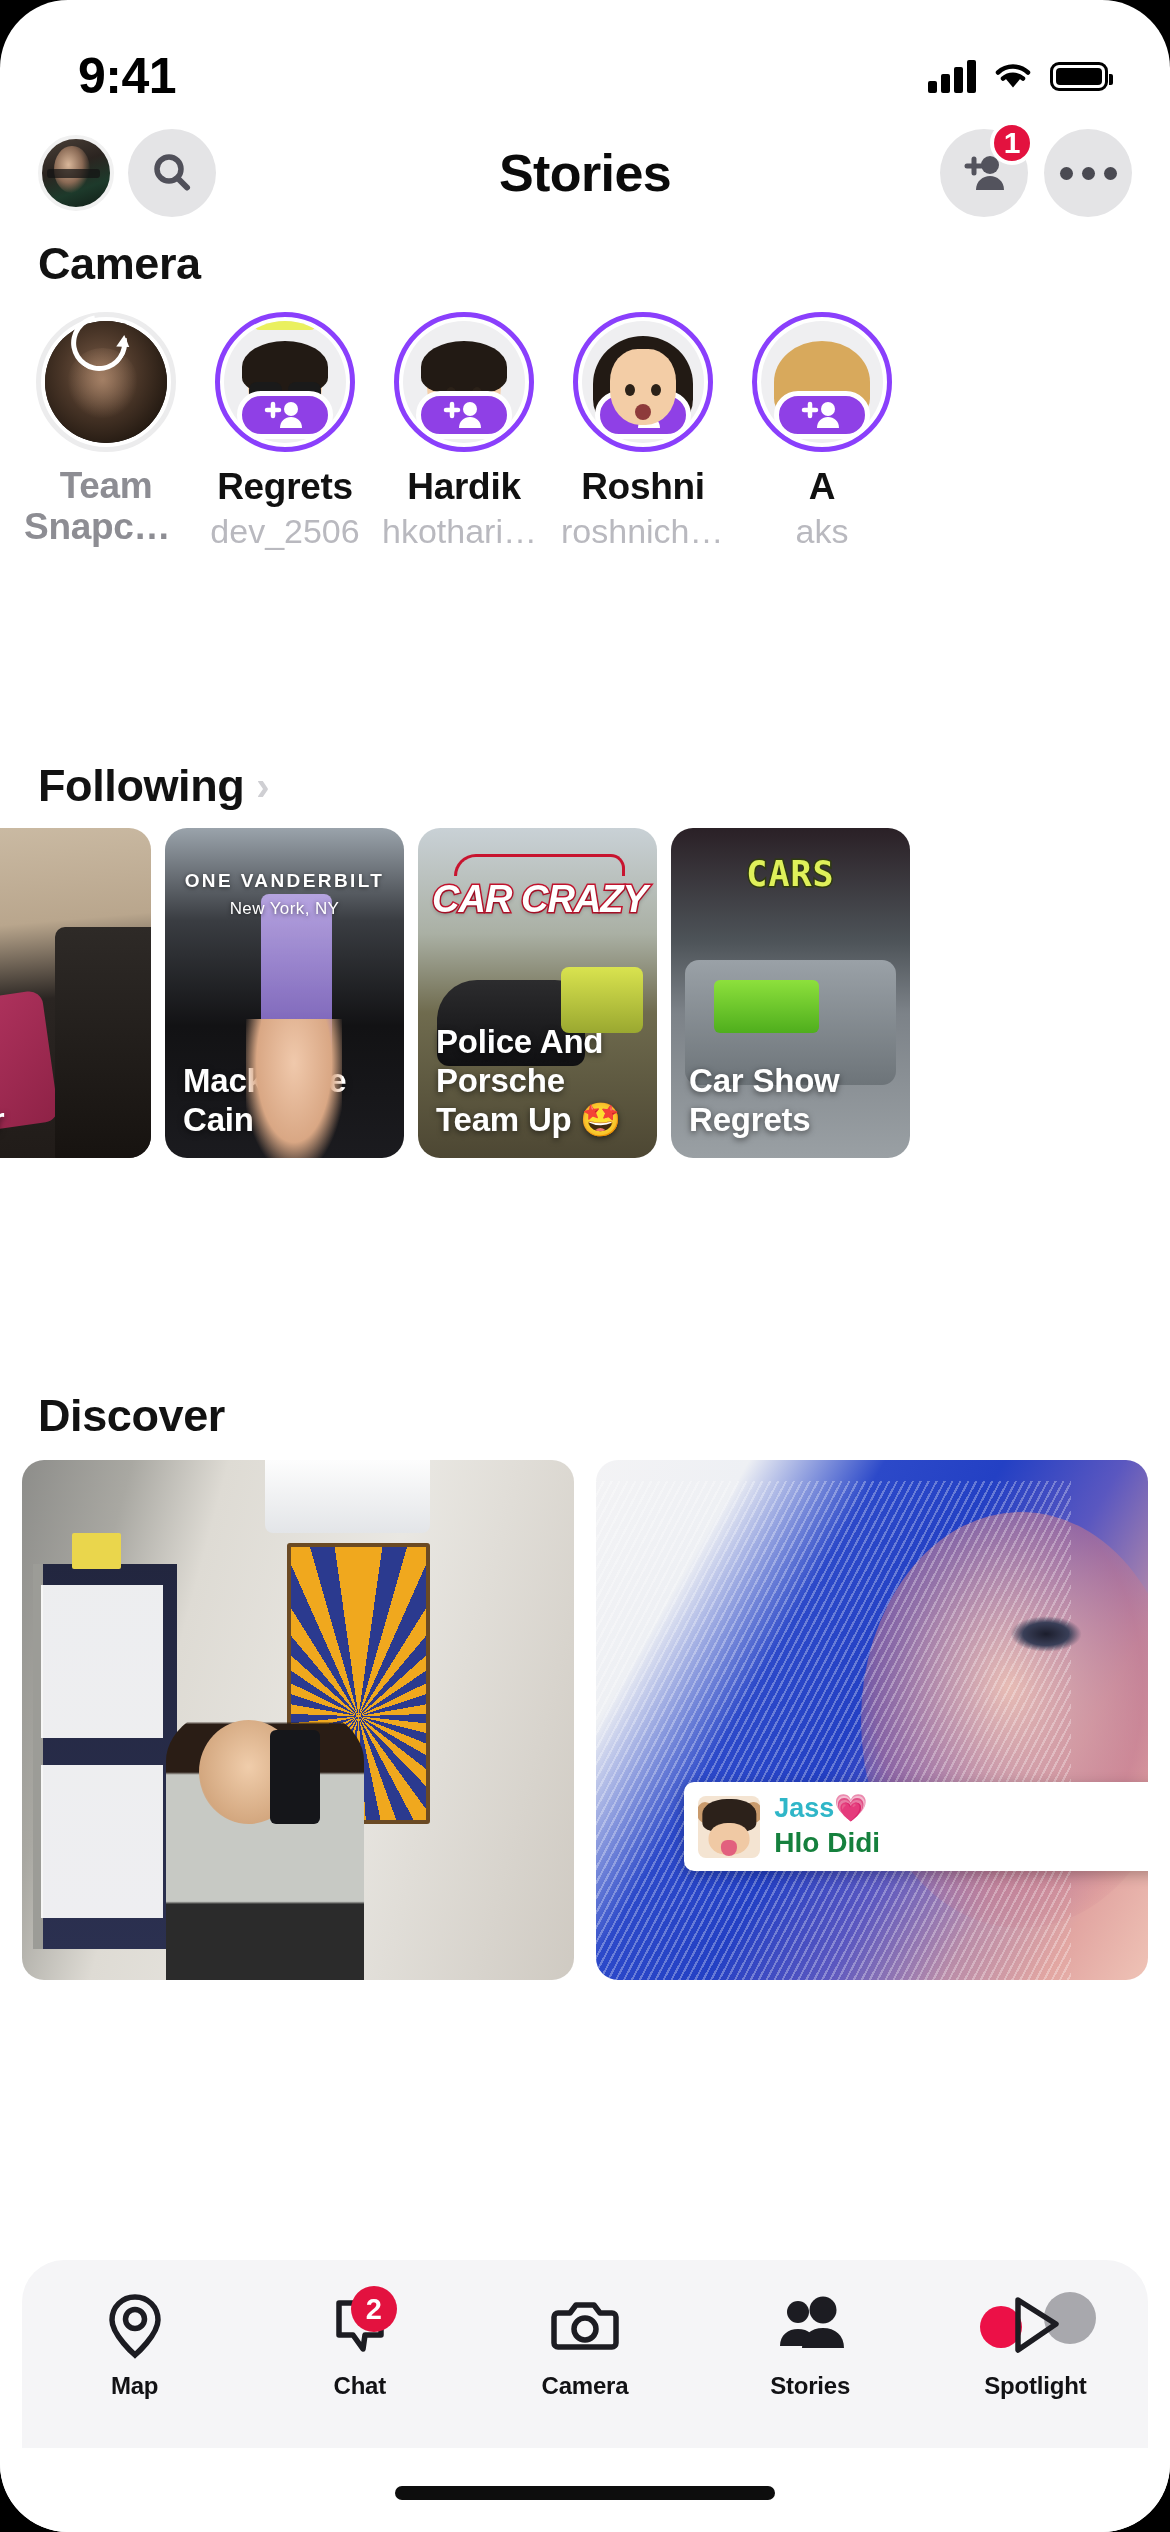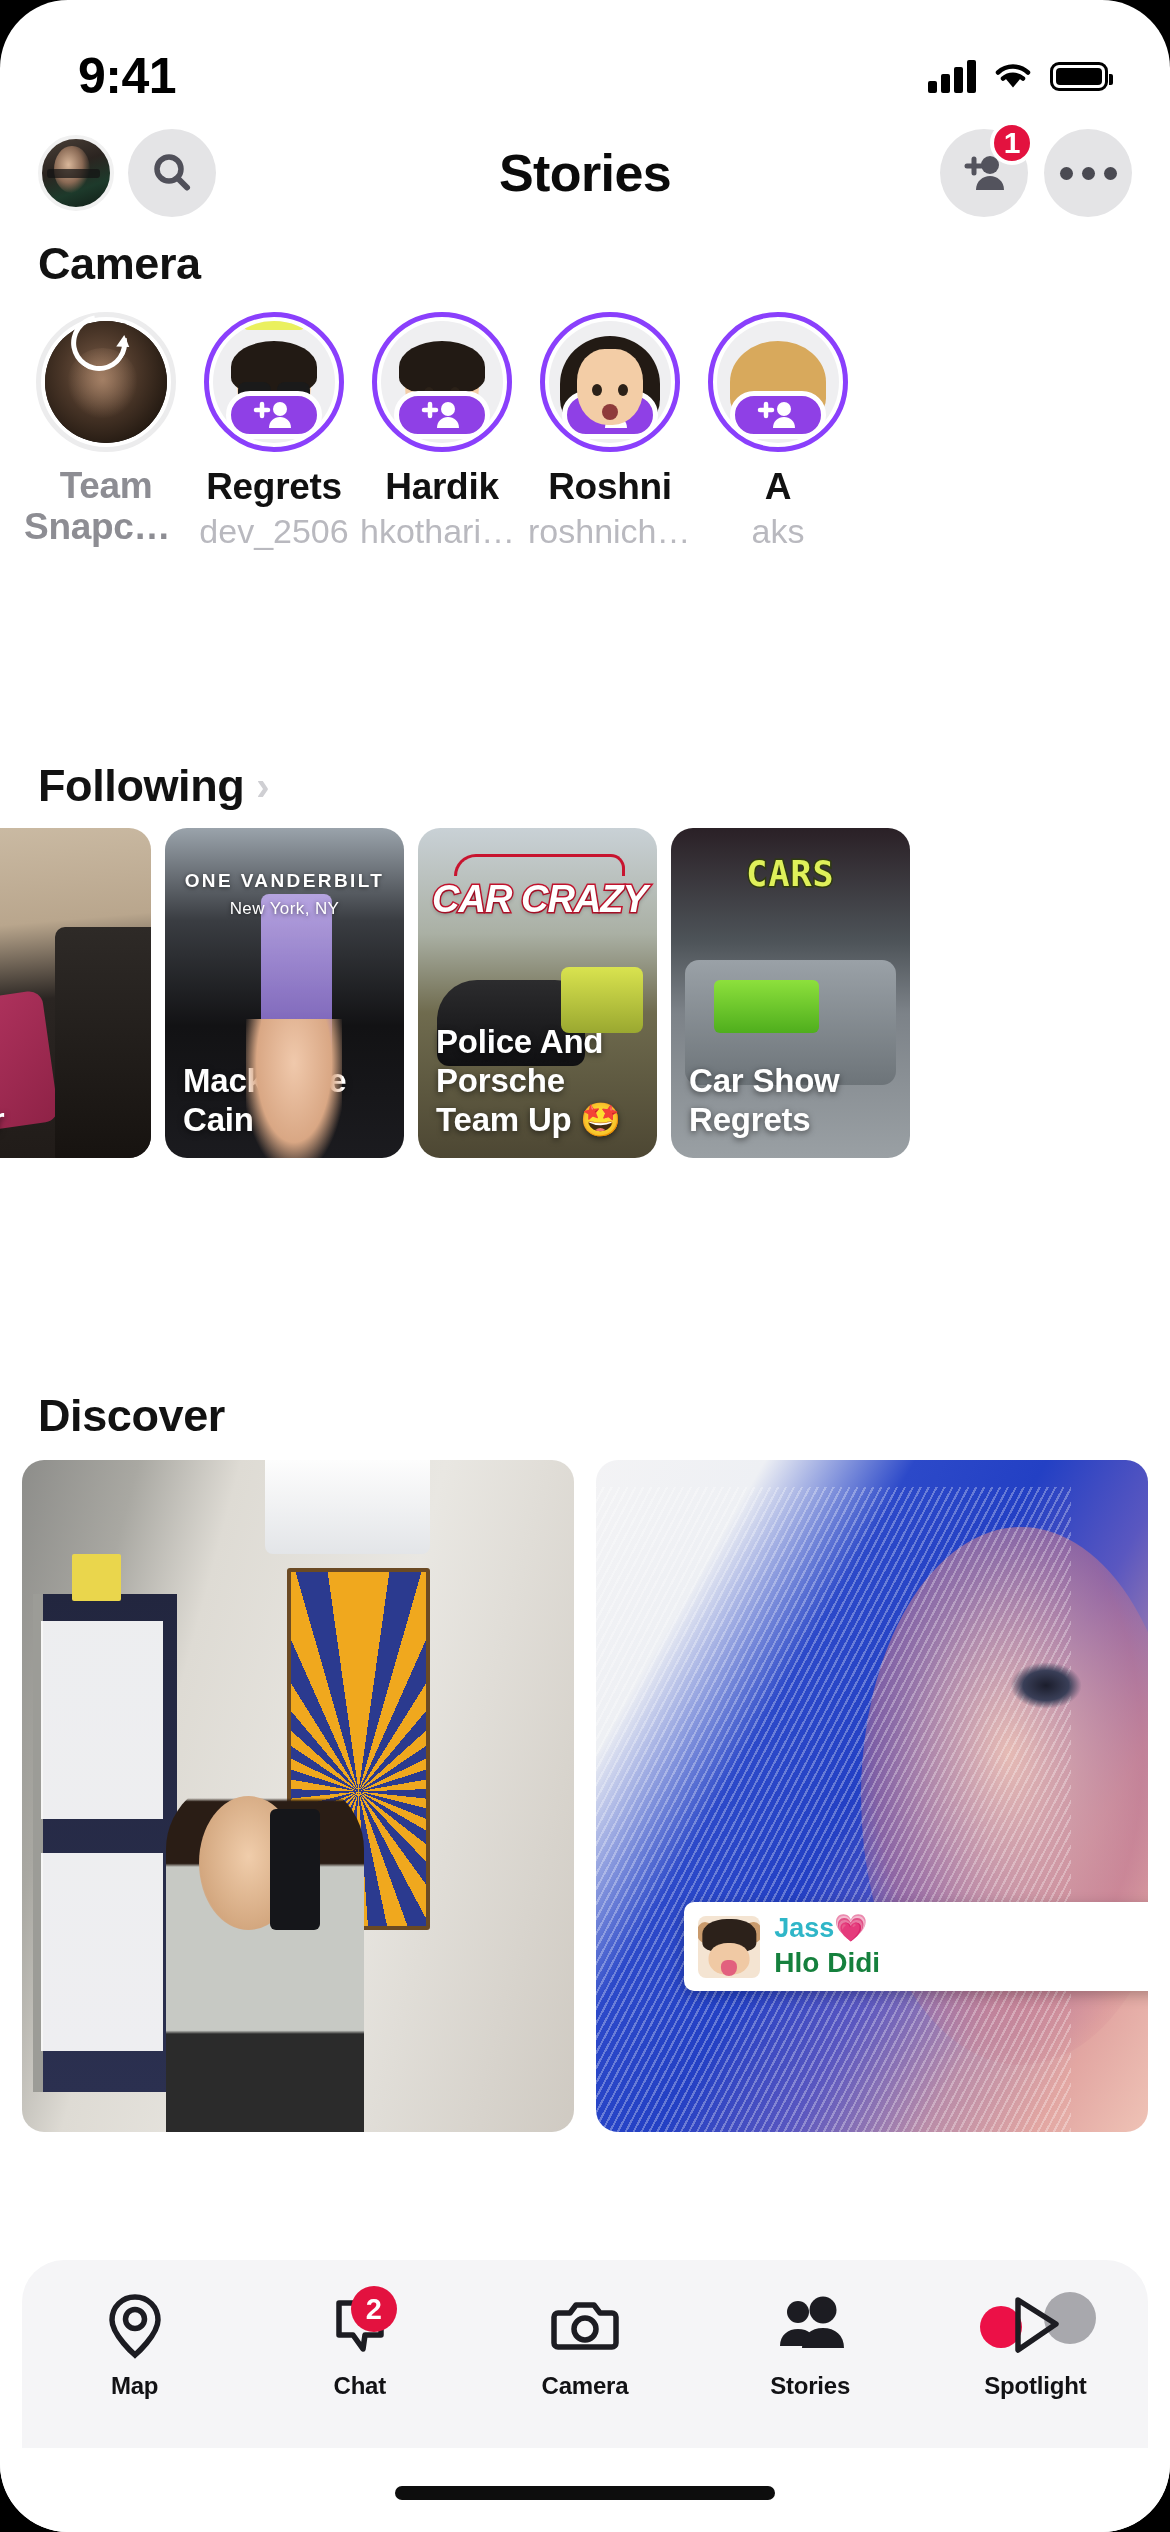--- a/index.html
+++ b/index.html
@@ -88,21 +88,21 @@
   
   .sec-title {
     font-size: 45px; font-weight: 700; color: #121212;
     padding: 0 38px; letter-spacing: -0.4px;
     display: flex; align-items: center; gap: 12px;
   }
   .chev { color: #cfcfd3; font-size: 40px; font-weight: 700; line-height: 1; }
 
   
   .friends-row {
-    display: flex; gap: 4px; padding-left: 24px; margin-top: 22px;
+    display: flex; gap: 15px; padding-left: 24px; margin-top: 22px;
     overflow: hidden;
   }
   .friend { width: 164px; flex: 0 0 auto; text-align: center; position: relative; }
   .fr-circle {
     width: 140px; height: 140px; border-radius: 50%; margin: 0 auto;
     position: relative; display:flex; align-items:center; justify-content:center;
   }
   .fr-ring-purple { border: 5px solid #8a3ffc; }
   .fr-ring-gray   { border: 5px solid #ececed; }
   .fr-inner {
@@ -223,21 +223,21 @@
   .logo-cars{
     position:absolute; left:0; right:0; top:26px; z-index:3; text-align:center;
     color:#dff05a; font-size:35px; font-weight:700; letter-spacing:1px;
     -webkit-text-stroke: 3px #2f3a10; paint-order: stroke fill;
     font-family: "DejaVu Sans Mono", monospace;
   }
 
   
   .discover-row { display:flex; gap: 22px; padding: 0 22px; margin-top: 18px; }
   .dcard {
-    flex: 1 1 0; height: 672px; border-radius: 22px; overflow: hidden;
+    flex: 1 1 0; height: 520px; border-radius: 22px; overflow: hidden;
     position: relative;
   }
   .d1{
     background:
       linear-gradient(105deg,#8d8d8a 0%,#a9a8a2 16%, #dedbd4 30%, #e9e7e2 58%, #cfcac2 100%);
   }
   .d1 .poster{
     position:absolute; left:48%; top:16%; width:26%; height:54%;
     background: repeating-conic-gradient(from 0deg at 50% 62%,
        #f0a81e 0deg 8deg, #2b3a8f 8deg 16deg);

